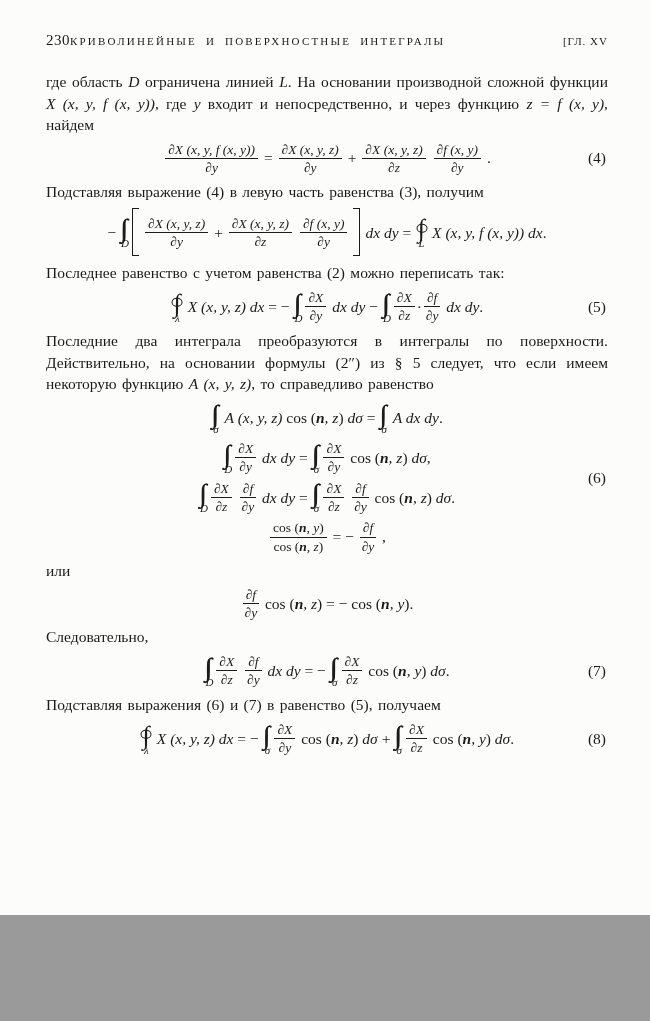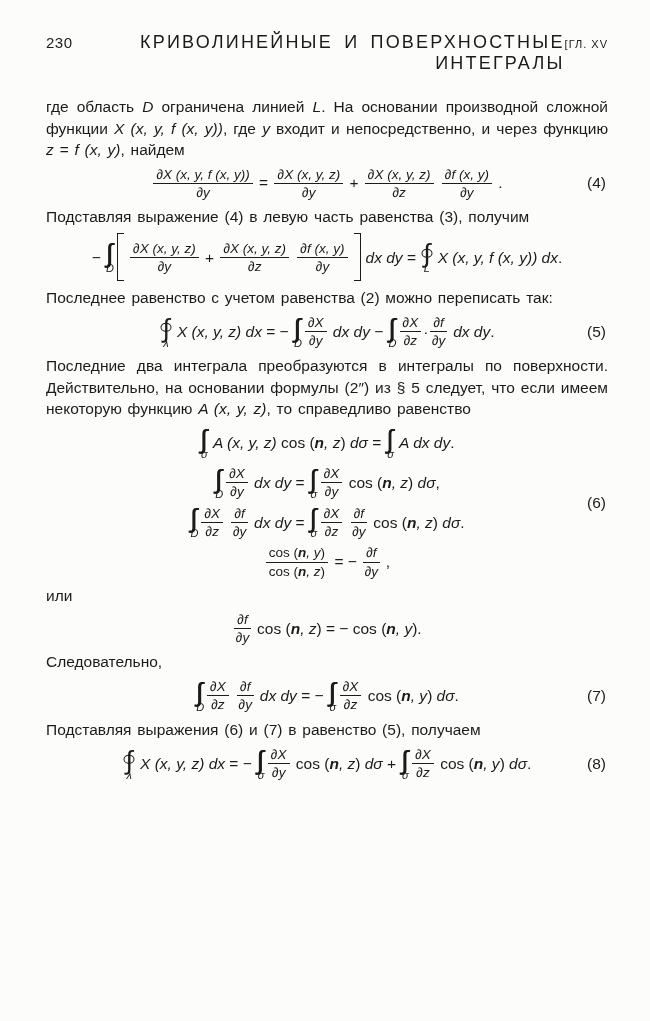--- a/index.html
+++ b/index.html
@@ -1,25 +1,25 @@
 <!DOCTYPE html>
 <html><head>
 <meta charset="utf-8">
 <style>
   html,body{margin:0;padding:0;background:#9a9a9a;}
   .page{
-    position:relative;width:650px;height:1021px;margin:0 auto;
+    position:relative;width:650px;height:915px;margin:0 auto;
     background:#fcfcfa;color:#1c1b18;
-    font-family:Liberation Sans, sans-serif;
+    font-family:Liberation Serif, serif;
     box-sizing:border-box;padding:32px 42px 0 46px;overflow:hidden;
   }
   
   .pagehead{display:flex;align-items:baseline;margin-bottom:22px;}
   .pgnum{font-size:15px;letter-spacing:.5px;}
-  .runtitle{flex:1;text-align:right;font-size:18px;letter-spacing:2.2px;word-spacing:4px;}
+  .runtitle{flex:1;text-align:left;font-size:11px;letter-spacing:2.2px;word-spacing:4px;}
   .chap{font-size:11px;letter-spacing:1px;}
   
   .para{font-size:15.5px;line-height:21.5px;text-align:justify;word-spacing:1.5px;}
   .tk-r{font-style:normal;}
   .tk-i{font-style:italic;}
   .tk-b{font-style:italic;font-weight:bold;}
   
   .eqwrap{position:relative;margin:6px 0;}
   .eq{display:flex;justify-content:center;align-items:center;font-size:15.5px;line-height:1.12;}
   .eq .tk{white-space:pre;}

